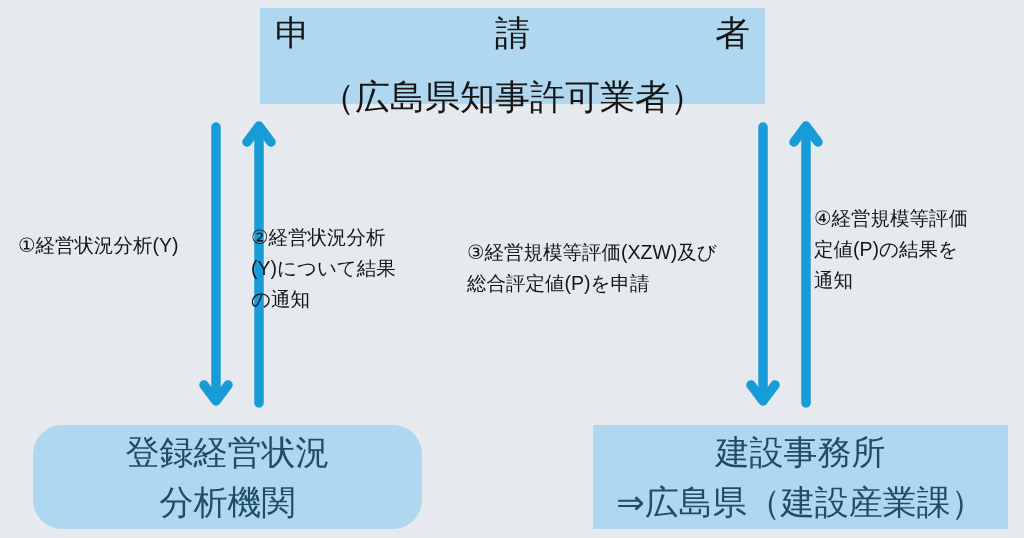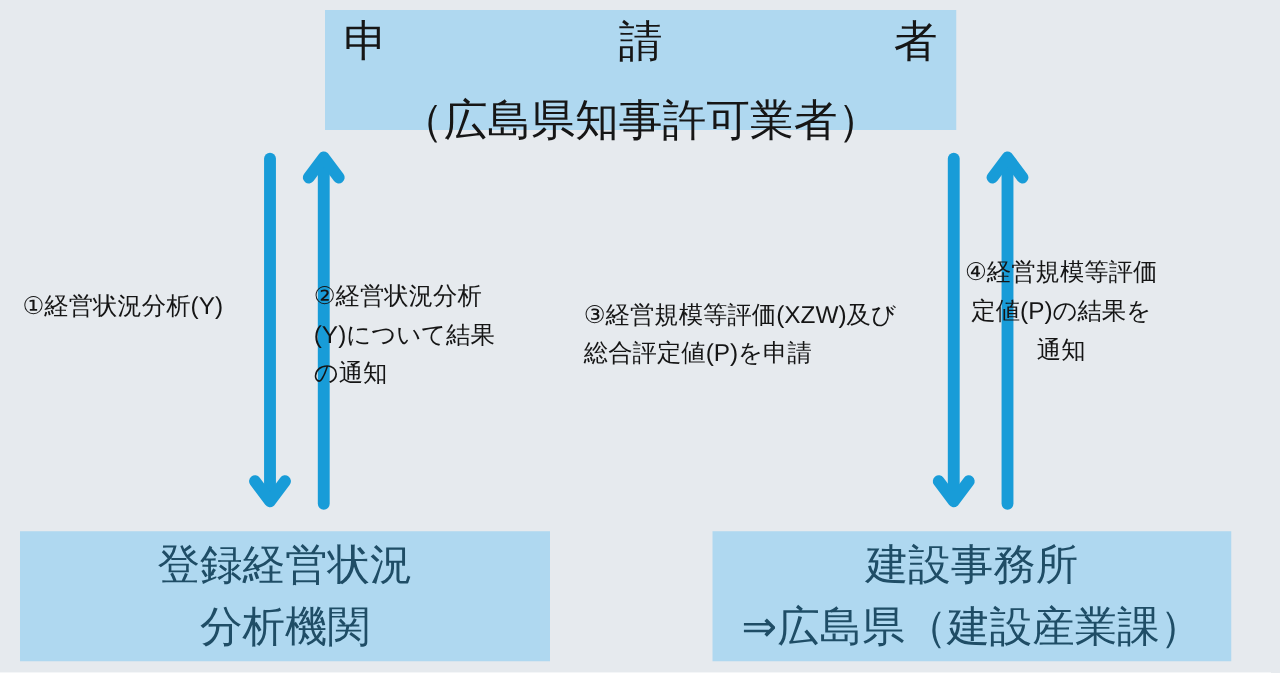--- a/index.html
+++ b/index.html
@@ -7,28 +7,28 @@
     position:relative;width:1024px;height:538px;overflow:hidden;
     background:var(--bg,#e6eaee);
     font-family:"Liberation Sans","DejaVu Sans",sans-serif;
   }
   .box{position:absolute;background:var(--box,#afd8f0);}
   .box-top{left:260px;top:8px;width:505px;height:96px;color:#161616;font-size:35px;}
   .justify-line{display:flex;justify-content:space-between;align-items:center;height:48px;padding:0 15px;margin-top:1px;}
   .center-line{text-align:center;height:47px;line-height:45px;margin-top:17px;}
   .box-bottom{display:flex;flex-direction:column;justify-content:center;text-align:center;
     color:var(--boxtext,#1f4d66);font-size:34px;line-height:50px;}
-  .box-bl{left:16px;top:425px;width:424px;height:104px;}
-  .box-br{left:570px;top:425px;width:415px;height:104px;}
+  .box-bl{left:33px;top:425px;width:389px;height:104px;border-radius:29px;}
+  .box-br{left:593px;top:425px;width:415px;height:104px;}
   .arrows{position:absolute;left:0;top:0;width:1024px;height:538px;}
   .label{position:absolute;font-size:19.5px;line-height:31px;color:#151515;white-space:nowrap;}
   .label-1{left:18px;top:230px;}
   .label-2{left:251px;top:222px;}
   .label-3{left:467px;top:237px;}
-  .label-4{left:772px;top:203px;text-align:center;}
+  .label-4{left:814px;top:203px;}
 </style>
 </head>
 <body>
 
 <div class="canvas">
 
   <div class="box box-top">
     <div class="justify-line">
       <span>申</span>
       <span>請</span>

